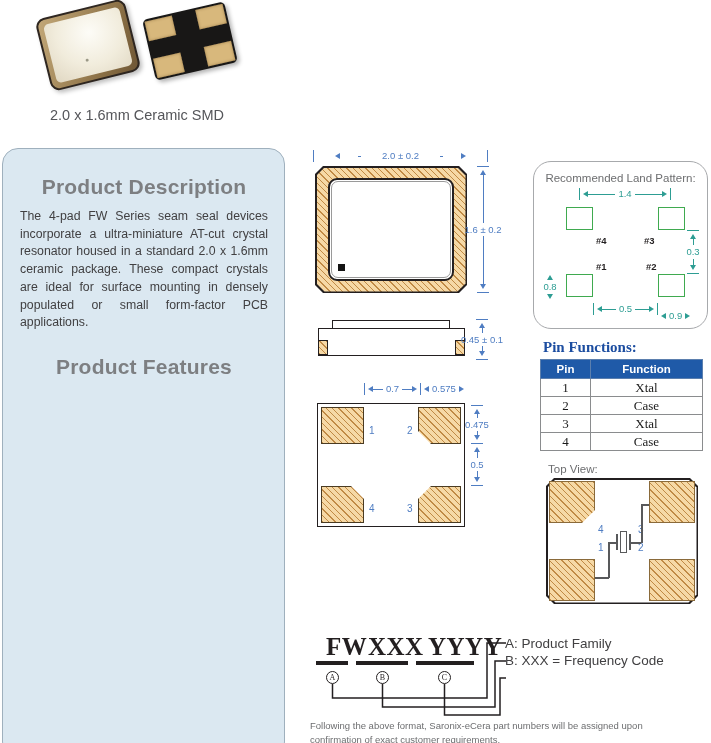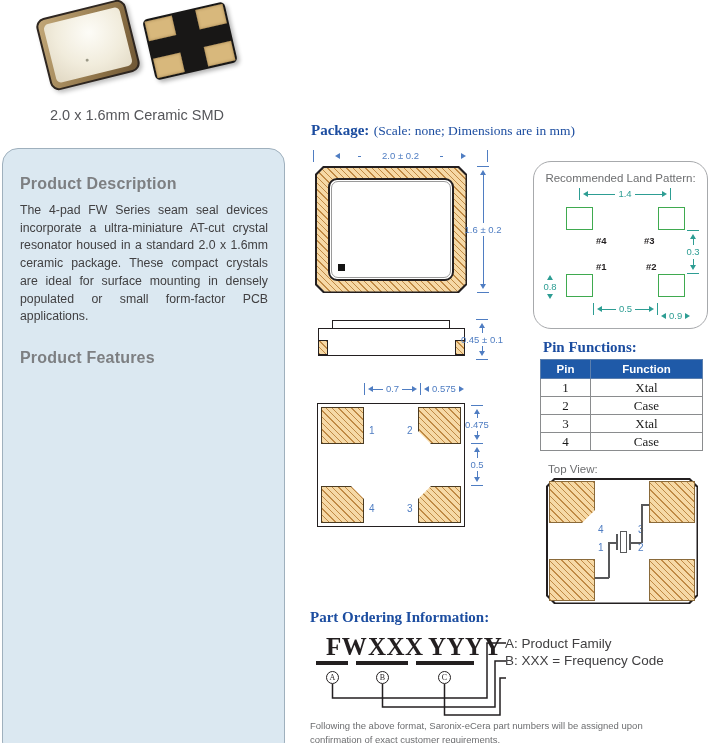--- a/index.html
+++ b/index.html
@@ -27,22 +27,22 @@
     box-shadow:inset 0 0 3px rgba(90,60,20,0.5); }
   .photo2 .tl { left:2px; top:2px; } .photo2 .tr { right:2px; top:2px; }
   .photo2 .bl { left:2px; bottom:2px; } .photo2 .br { right:2px; bottom:2px; }
   .caption { position:absolute; left:28px; top:107px; width:218px; text-align:center;
     font-size:14.5px; color:#55565a; }
 
   
   .sidebar { position:absolute; left:2px; top:148px; width:283px; height:610px;
     background:#dbe8f1; border:1px solid #9fb0bd; border-radius:16px;
     padding:26px 16px 0 17px; color:#414042; }
-  .sidebar h2 { font-size:16px; font-weight:bold; color:#7d7f82;
-    letter-spacing:0.2px; margin:0 0 9px 0; }
+  .sidebar h2 { font-size:21px; font-weight:bold; color:#7d7f82;
+    letter-spacing:0.2px; margin:0 0 9px 0;text-align:center; }
   .sidebar p { font-size:12.3px; line-height:1.44; text-align:justify; margin:0 0 23px 0; }
   .sidebar ul { list-style:disc; padding-left:17px; margin:2px 0 24px 0; }
   .sidebar ul.feat li { font-size:12.3px; line-height:1.32; margin-bottom:11px; }
   .sidebar ul.apps li { font-size:12.3px; line-height:1.2; margin-bottom:8.5px; }
 
   
   .bluehead { font-family:"Liberation Serif", serif; color:#1c4da0; font-weight:bold; }
 
   
   .dimh { position:absolute; display:flex; align-items:center; height:12px; }
@@ -141,24 +141,20 @@
     <div class="pad br"></div>
   </div>
   <div class="caption">2.0 x 1.6mm Ceramic SMD</div>
 
   <aside class="sidebar">
     <h2>Product Description</h2>
     <p>The 4-pad FW Series seam seal devices incorporate a ultra-miniature AT-cut crystal resonator housed in a standard 2.0 x 1.6mm ceramic package. These compact crystals are ideal for surface mounting in densely populated or small form-factor PCB applications.</p>
     <h2>Product Features</h2>
   </aside>
 
-  <div class="abs" style="left:311px; top:121px;">
-    <span class="bluehead" style="font-size:15px;">Package:</span>
-    <span style="font-family:'Liberation Serif',serif; color:#1c4da0; font-size:13.5px;">(Scale: none; Dimensions are in mm)</span>
-  </div>
 
   <div class="dimh" style="left:313px; top:150px; width:175px;gap:18px;">
     <span class="tkv"></span>
       <span class="arl"></span>
       <span class="ln"></span>
     <span class="lbl">2.0 ± 0.2</span>
     <span class="ln"></span>
       <span class="arr"></span>
       <span class="tkv"></span>
   </div>
@@ -343,21 +339,20 @@
     <div class="wire" style="left:62px; top:64px; width:1.5px; height:36px;"></div>
     <div class="wire" style="left:62px; top:64px; width:9px; height:1.5px;"></div>
     <div class="wire" style="left:70px; top:56px; width:2px; height:16px;"></div>
     <div class="xtal-rect" style="left:74px; top:53px; width:7px; height:22px;"></div>
     <div class="wire" style="left:83px; top:56px; width:2px; height:16px;"></div>
     <div class="wire" style="left:85px; top:64px; width:10px; height:1.5px;"></div>
     <div class="wire" style="left:95px; top:26px; width:1.5px; height:39px;"></div>
     <div class="wire" style="left:95px; top:26px; width:8px; height:1.5px;"></div>
   </div>
 
-  <div class="pohead bluehead">Part Ordering Information:</div>
   <div class="codeword" style="left:314px; top:633px;">FW</div>
   <div class="codeword" style="left:356px; top:633px;">XXX</div>
   <div class="codeword" style="left:416px; top:633px;">YYYY</div>
   <div class="codebar" style="left:316px; width:32px;"></div>
   <div class="codebar" style="left:356px; width:52px;"></div>
   <div class="codebar" style="left:416px; width:58px;"></div>
   <div class="mcirc" style="left:326px;">A</div>
   <div class="mcirc" style="left:376px;">B</div>
   <div class="mcirc" style="left:438px;">C</div>
   <svg class="abs" style="left:310px; top:630px;" width="210" height="95" viewBox="0 0 210 95">

